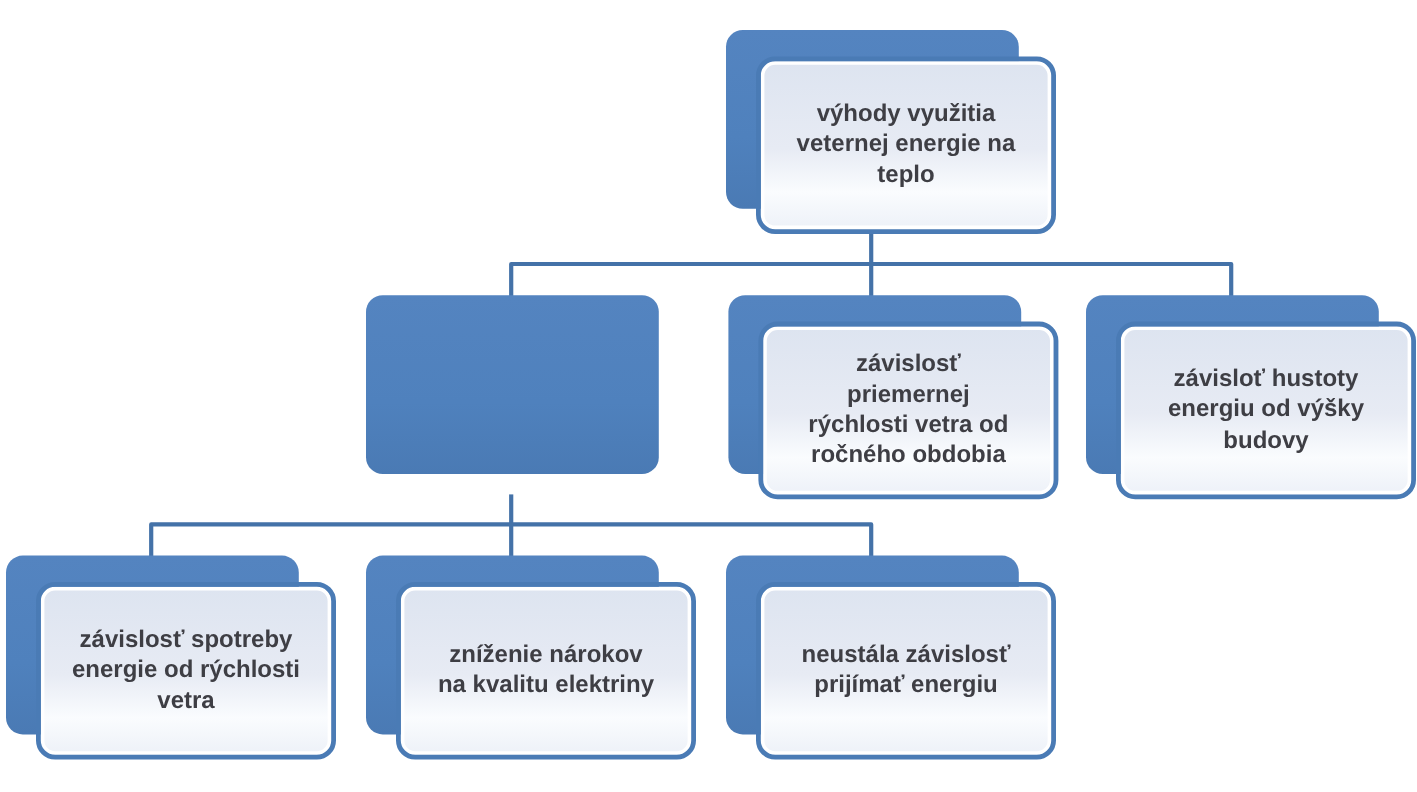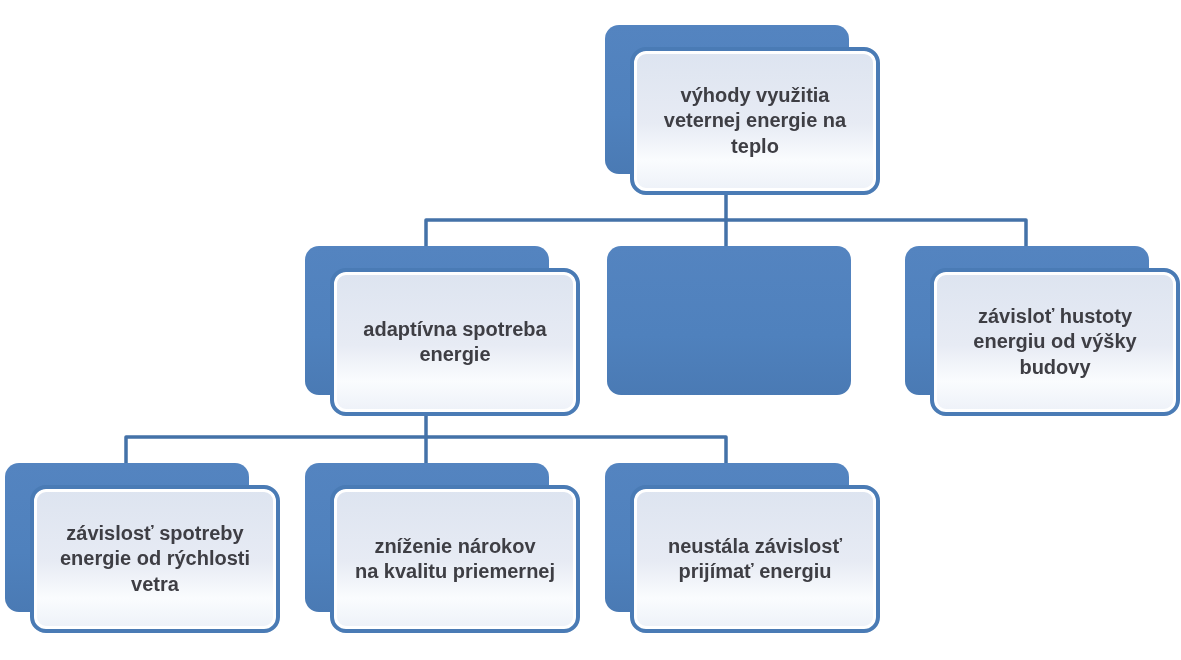--- a/index.html
+++ b/index.html
@@ -77,28 +77,30 @@
     <div class="node-shadow"></div>
     <div class="node-box">
       <span class="node-label">výhody využitia
 veternej energie na
 teplo</span>
     </div>
   </div>
 
   <div class="node" style="left:305px; top:246px">
     <div class="node-shadow"></div>
-    <div class="node-box">
-      <span class="node-label">adaptívna spotreba
-energie</span>
-    </div>
   </div>
 
   <div class="node" style="left:607px; top:246px">
     <div class="node-shadow"></div>
+    <div class="node-box">
+      <span class="node-label">závislosť
+priemernej
+rýchlosti vetra od
+ročného obdobia</span>
+    </div>
   </div>
 
   <div class="node" style="left:905px; top:246px">
     <div class="node-shadow"></div>
     <div class="node-box">
       <span class="node-label">závisloť hustoty
 energiu od výšky
 budovy</span>
     </div>
   </div>
@@ -109,21 +111,21 @@
       <span class="node-label">závislosť spotreby
 energie od rýchlosti
 vetra</span>
     </div>
   </div>
 
   <div class="node" style="left:305px; top:463px">
     <div class="node-shadow"></div>
     <div class="node-box">
       <span class="node-label">zníženie nárokov
-na kvalitu priemernej</span>
+na kvalitu elektriny</span>
     </div>
   </div>
 
   <div class="node" style="left:605px; top:463px">
     <div class="node-shadow"></div>
     <div class="node-box">
       <span class="node-label">neustála závislosť
 prijímať energiu</span>
     </div>
   </div>

